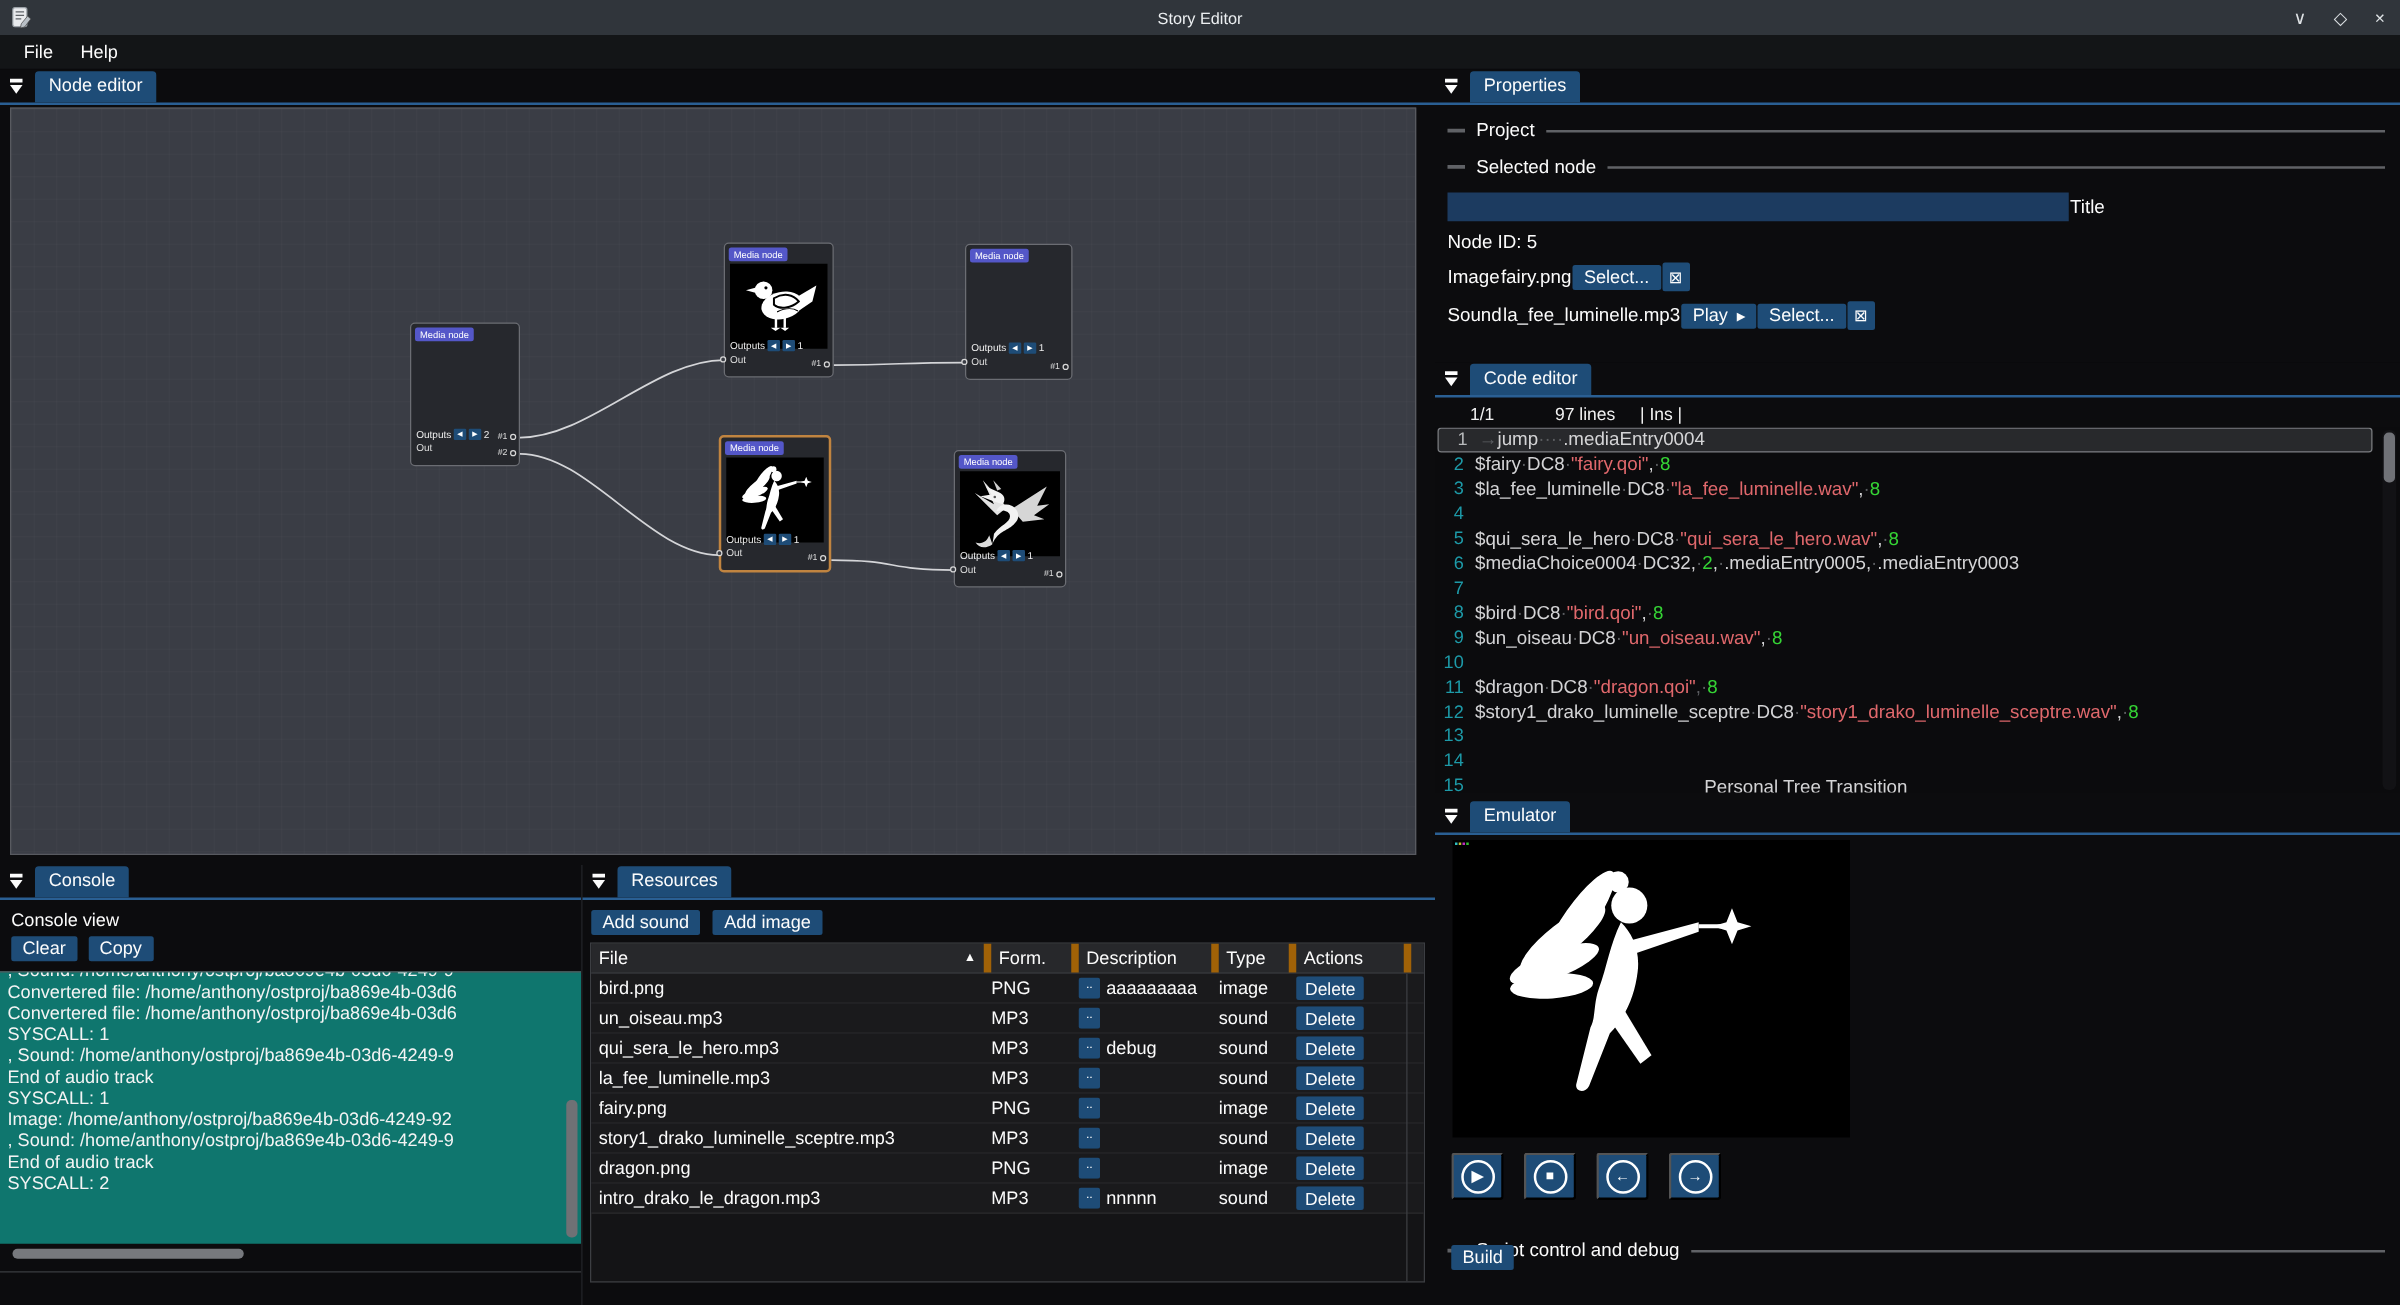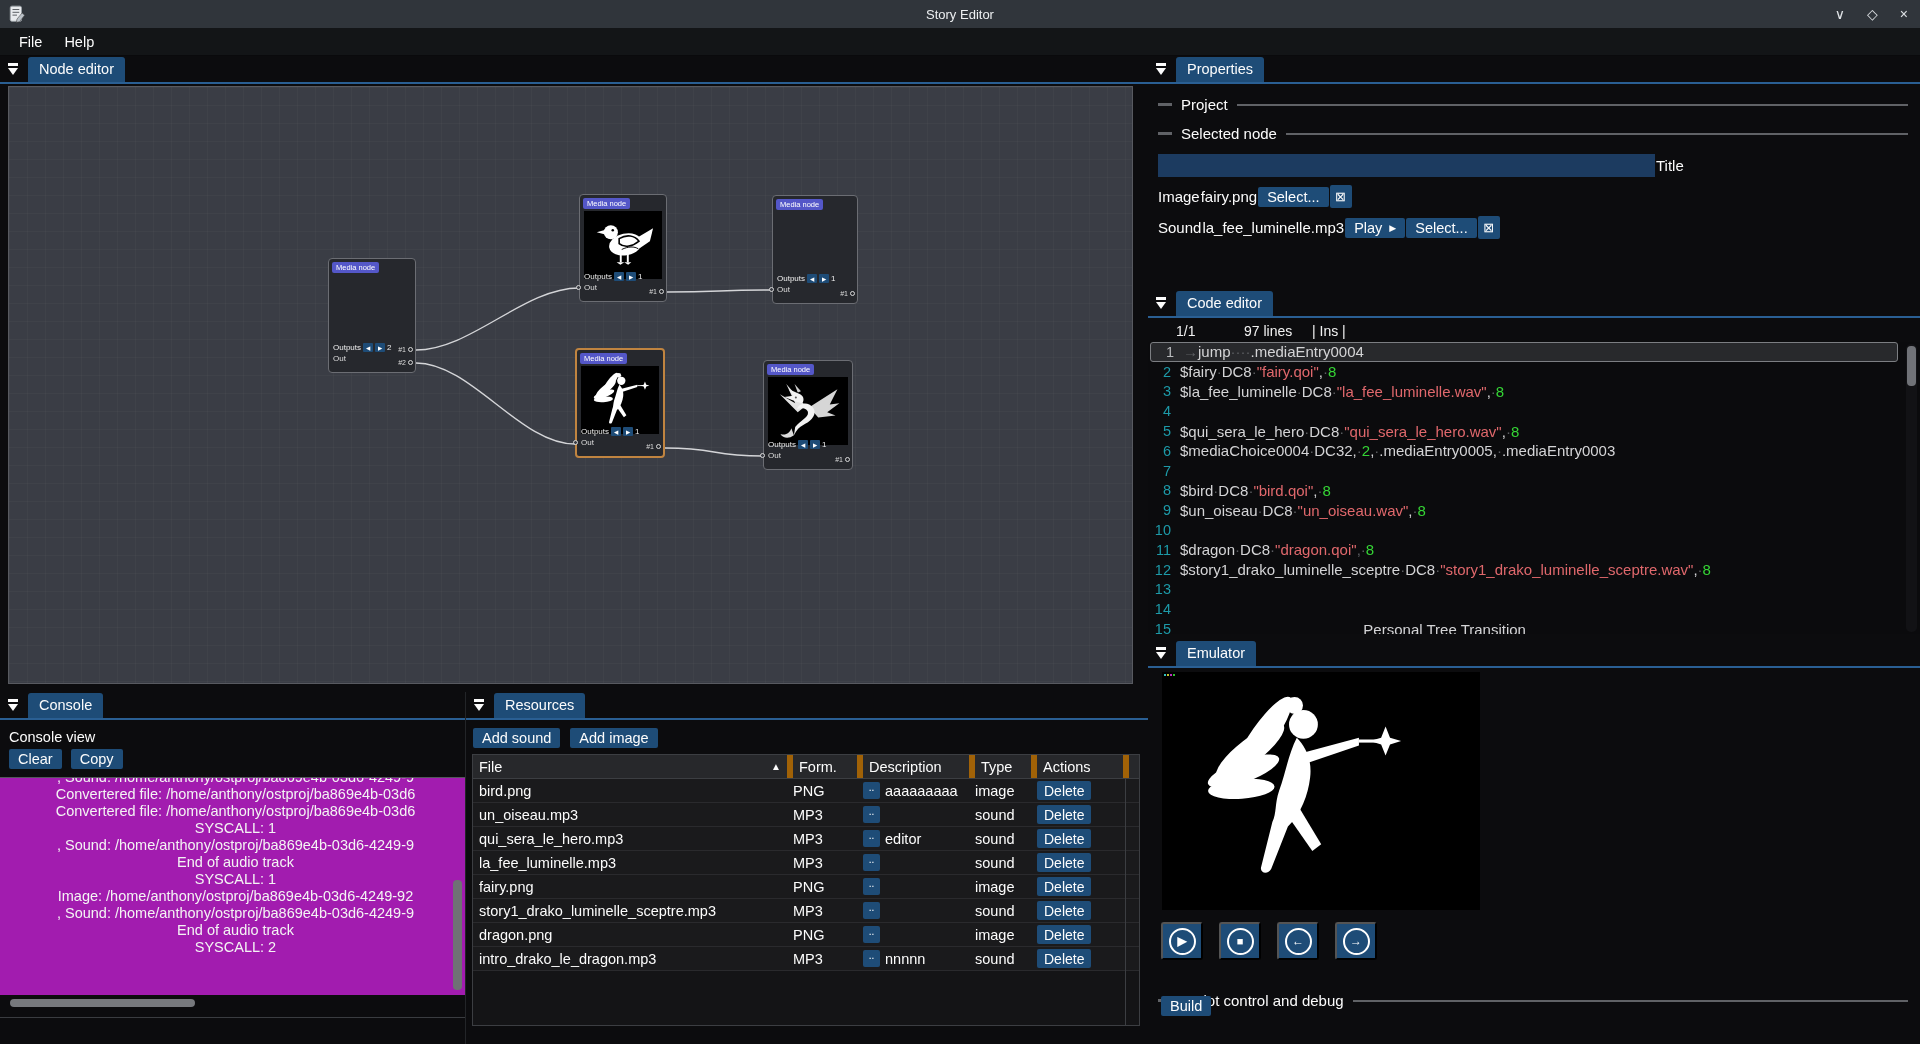--- a/index.html
+++ b/index.html
@@ -59,21 +59,21 @@
     font-size:7px; color:#ddd; }
   .node .port i { width:5px; height:5px; border:1px solid #d8d8d8; border-radius:50%; display:block; }
   .node .inport { position:absolute; left:-4px; bottom:11px; width:5px; height:5px;
     border:1px solid #d8d8d8; border-radius:50%; background:#3a3d45; }
 
   
   #console { left:0; top:692px; width:465px; height:352px; }
   .console-view-label { margin:9px 0 4px 9px; font-size:14.5px; }
   .console-btns { margin-left:9px; display:flex; gap:9px; }
   .log-wrap { position:relative; margin-top:8px; border-top:1px solid #55575b;
-    background:#a21caf; height:218px; overflow:hidden;text-align:center; }
+    background:#0f766e; height:218px; overflow:hidden; }
   .log-lines { margin-top:-9px; padding-left:6px; }
   .log-lines div { font-size:14.5px; line-height:17px; white-space:nowrap; color:#f4f4f4; }
   .vscroll-thumb { position:absolute; width:9px; border-radius:4px; background:#6f7175; }
   .hscroll { position:relative; margin:4px 10px 0 8px; height:8px; }
   .hscroll .thumb { position:absolute; left:2px; top:0; width:185px; height:8px; border-radius:4px; background:#77797d; }
   .console-sep { margin-top:10px; border-top:1px solid #3a3c40; }
 
   
   #resources { left:465px; top:692px; width:683px; height:352px; border-left:1px solid #232528; }
   .res-btns { margin:8px 0 8px 7px; display:flex; gap:10px; }
@@ -399,21 +399,21 @@
             <div class="cell">
               <button class="btn del-btn">Delete</button>
             </div>
             <div class="cell"></div>
           </div>
           <div class="t-row">
             <div class="cell">qui_sera_le_hero.mp3</div>
             <div class="cell">MP3</div>
             <div class="cell">
               <span class="dots-btn">..</span>
-              <span>editor</span>
+              <span>debug</span>
             </div>
             <div class="cell">sound</div>
             <div class="cell">
               <button class="btn del-btn">Delete</button>
             </div>
             <div class="cell"></div>
           </div>
           <div class="t-row">
             <div class="cell">la_fee_luminelle.mp3</div>
             <div class="cell">MP3</div>
@@ -494,20 +494,23 @@
         <span>Project</span>
           <span class="sep-line"></span>
       </div>
       <div class="sep-row">
         <span>Selected node</span>
           <span class="sep-line"></span>
       </div>
       <div class="field-row">
         <input class="title-input" value="" style="">
         <span>Title</span>
+      </div>
+      <div class="field-row">
+        <span>Node ID: 5</span>
       </div>
       <div class="field-row">
         <span>Image</span>
         <span>fairy.png</span>
         <button class="btn">Select...</button>
         <button class="btn btn-sq glyph-btn">⊠</button>
       </div>
       <div class="field-row">
         <span>Sound</span>
         <span>la_fee_luminelle.mp3</span>

